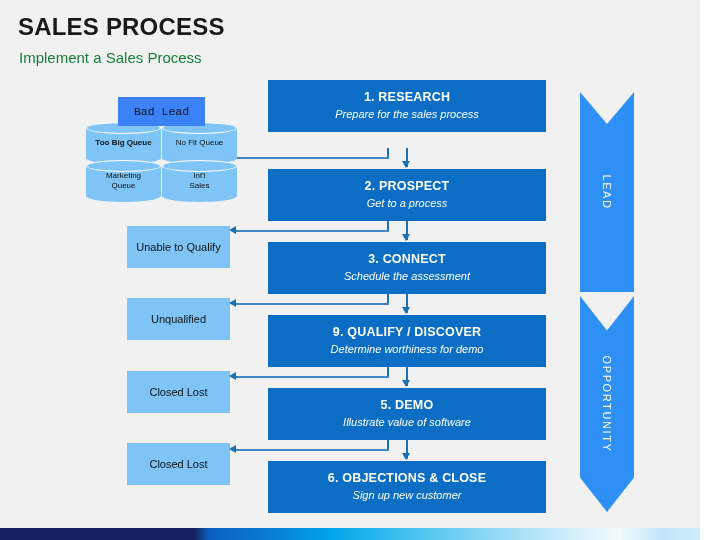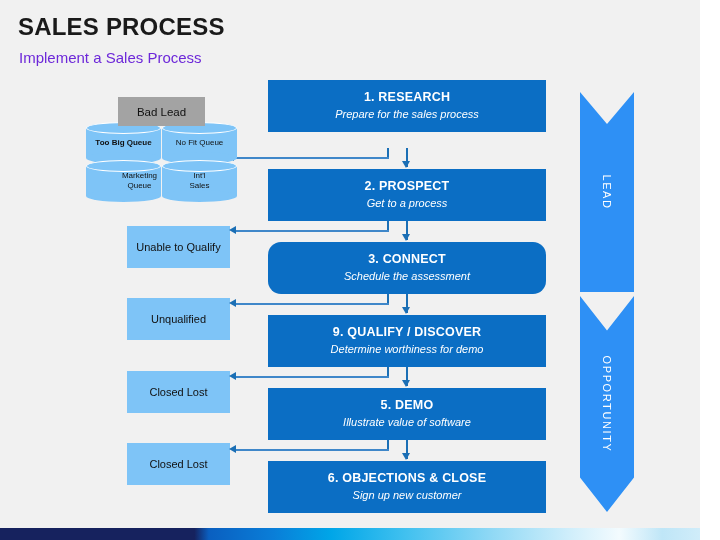--- a/index.html
+++ b/index.html
@@ -29,21 +29,21 @@
     color: #1a1a1a;
     letter-spacing: 0.2px;
     white-space: nowrap;
   }
   #subtitle {
     position: absolute;
     left: 19px;
     top: 49px;
     font-size: 15px;
     font-weight: normal;
-    color: #6d28d9;
+    color: #15803d;
     white-space: nowrap;
   }
 
   
   .step {
     position: absolute;
     left: 268px;
     width: 278px;
     height: 52px;
     background: #0b6ec4;
@@ -80,27 +80,28 @@
     box-sizing: border-box;
   }
 
   
   #bad-lead {
     position: absolute;
     left: 118px;
     top: 97px;
     width: 87px;
     height: 29px;
-    background: #a3a3a3;
+    background: #3b82f6;
     color: #111111;
     font-size: 11.5px;
     display: flex;
     align-items: center;
     justify-content: center;
     z-index: 4;
+    font-family: Liberation Mono, monospace;
   }
 
   
   .cyl {
     position: absolute;
     width: 75px;
     height: 42px;
     z-index: 3;
   }
   .cyl .body {
@@ -241,21 +242,21 @@
     <div class="body"></div>
     <div class="bottom"></div>
     <div class="top"></div>
     <div class="cyl-label">No Fit Queue</div>
   </div>
 
   <div class="cyl" style="left:86px; top:160px;">
     <div class="body"></div>
     <div class="bottom"></div>
     <div class="top"></div>
-    <div class="cyl-label" style="white-space:pre-line;margin-left:16px;">Marketing
+    <div class="cyl-label" style="white-space:pre-line;">Marketing
 Queue</div>
   </div>
 
   <div class="cyl" style="left:162px; top:160px;">
     <div class="body"></div>
     <div class="bottom"></div>
     <div class="top"></div>
     <div class="cyl-label" style="white-space:pre-line;">Int'l
 Sales</div>
   </div>
@@ -314,21 +315,21 @@
   <div class="step" style="top:80px;">
     <div class="step-title">1. RESEARCH</div>
     <div class="step-sub">Prepare for the sales process</div>
   </div>
 
   <div class="step" style="top:169px;">
     <div class="step-title">2. PROSPECT</div>
     <div class="step-sub">Get to a process</div>
   </div>
 
-  <div class="step" style="top:242px;border-radius:13px;">
+  <div class="step" style="top:242px;">
     <div class="step-title">3. CONNECT</div>
     <div class="step-sub">Schedule the assessment</div>
   </div>
 
   <div class="step" style="top:315px;">
     <div class="step-title">9. QUALIFY / DISCOVER</div>
     <div class="step-sub">Determine worthiness for demo</div>
   </div>
 
   <div class="step" style="top:388px;">

